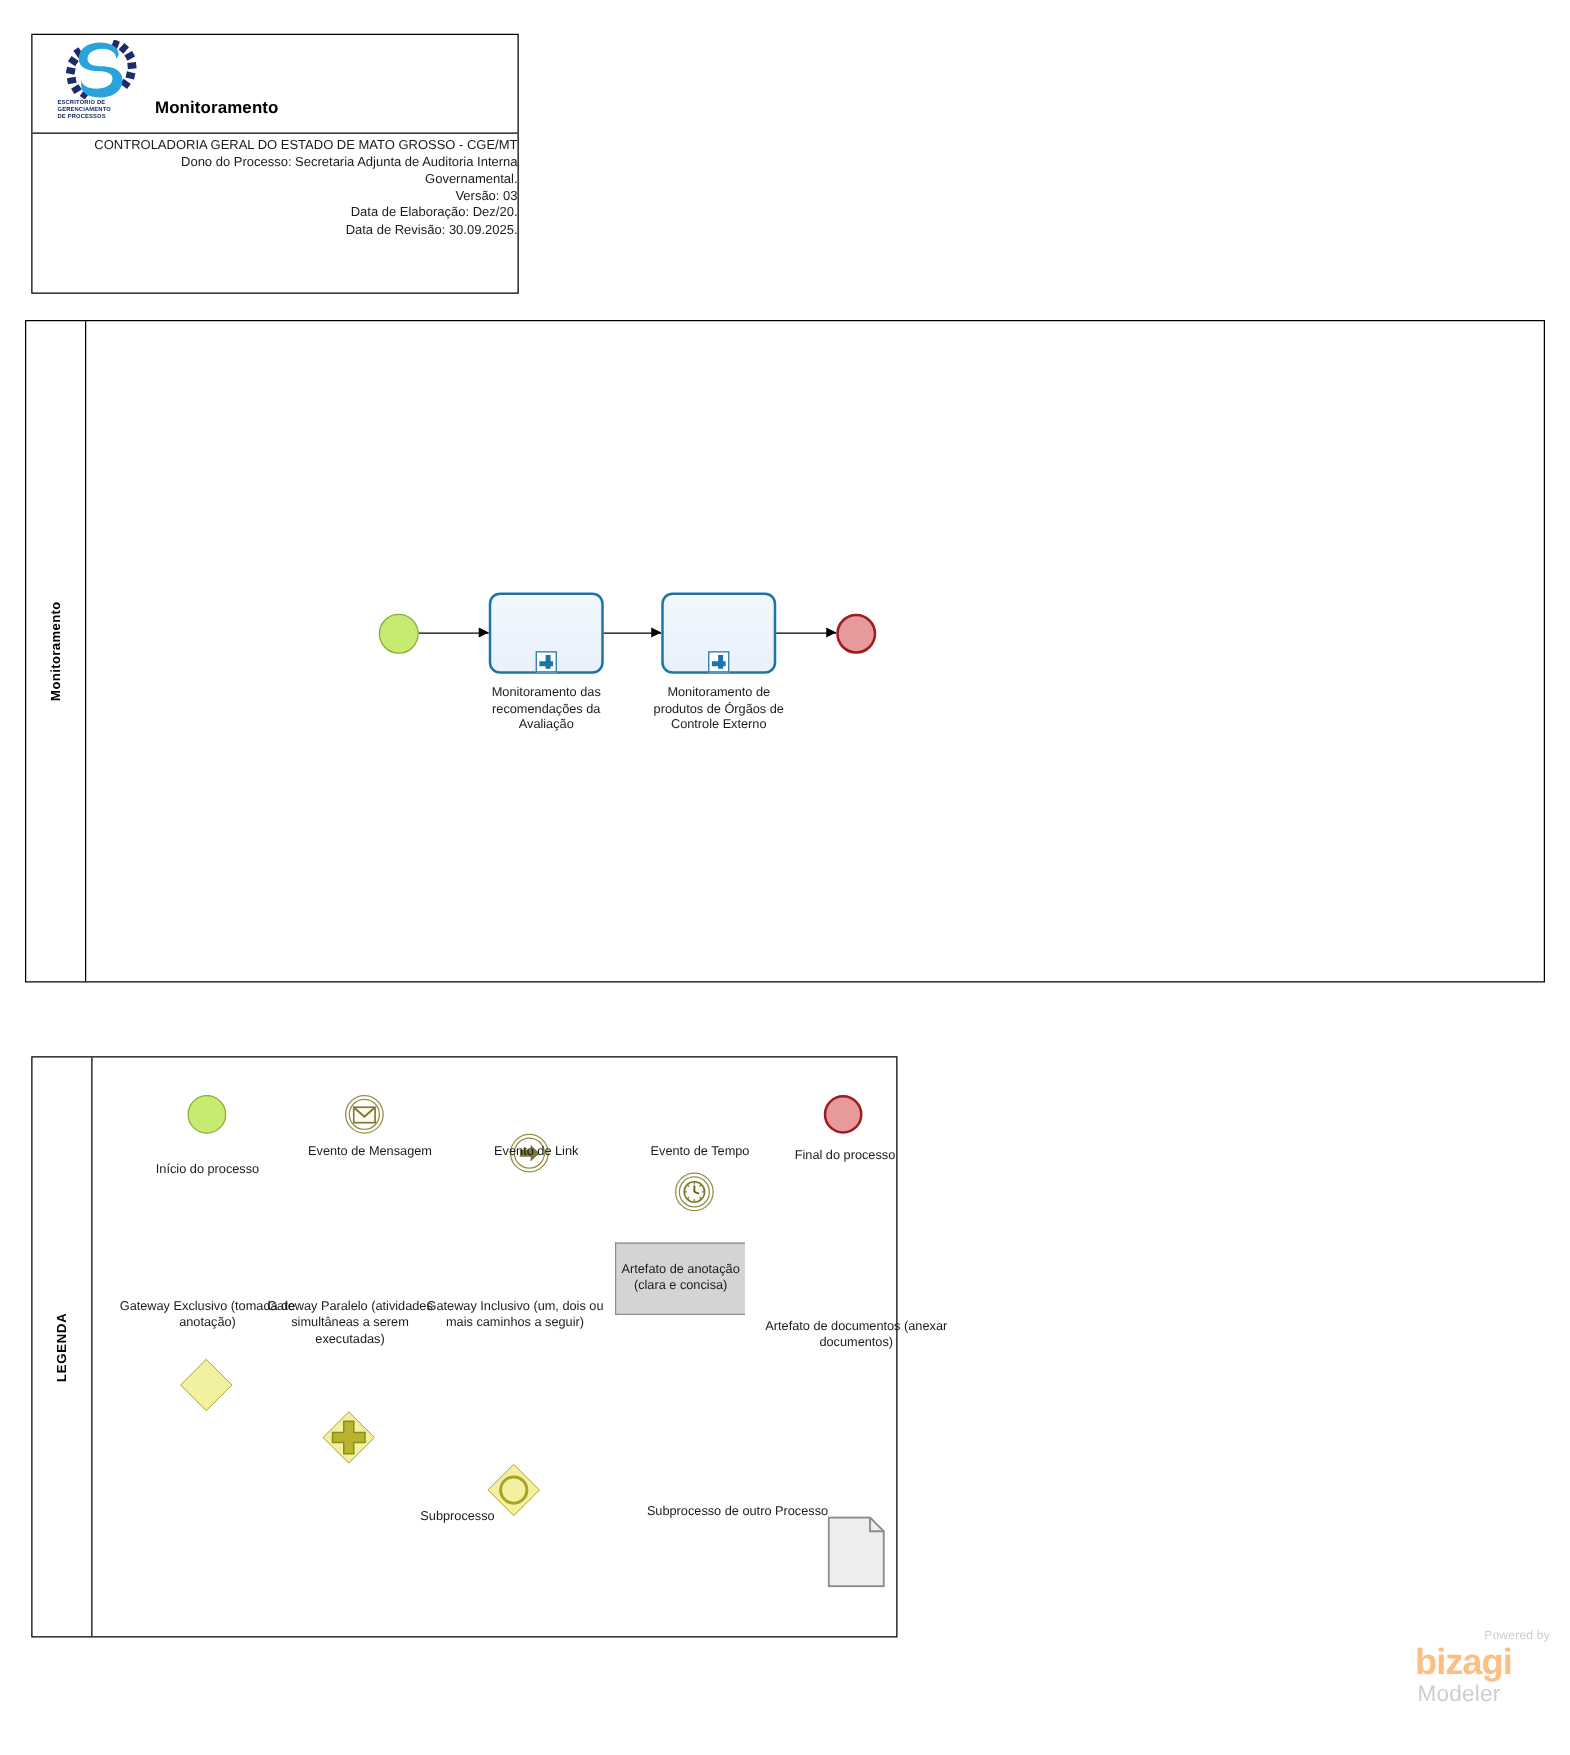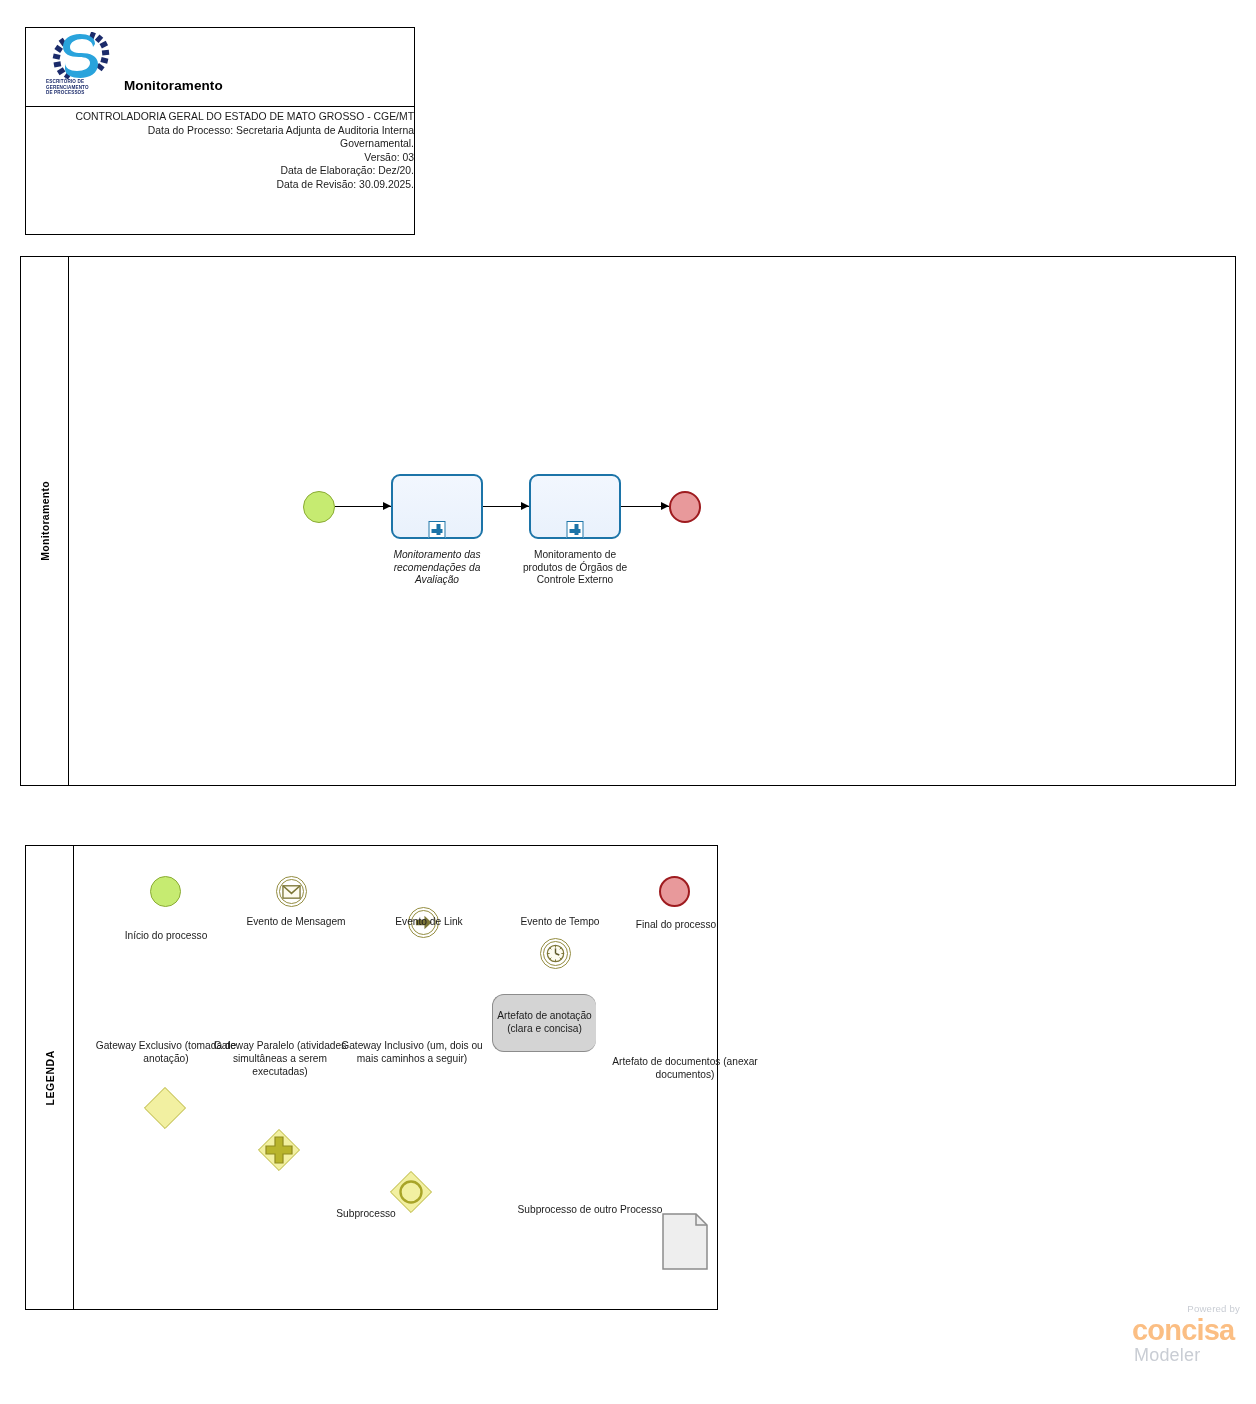--- a/index.html
+++ b/index.html
@@ -249,21 +249,21 @@
   
   .annot {
     width: 104px; height: 58px;
     background: #d4d4d4;
     border-left: 1.5px solid #8c8c8c;
     border-top: 1.5px solid #8c8c8c;
     border-bottom: 1.5px solid #8c8c8c;
     box-sizing: border-box;
     display: flex; align-items: center; justify-content: center;
     text-align: center;
-    font-size: 10.2px; line-height: 12.8px; color: #1b1b1b; border-radius: 12px;
+    font-size: 10.2px; line-height: 12.8px; color: #1b1b1b;
   }
   
   .docart { position: relative; width: 46px; height: 57px; }
 
   
   #bizagi {
     position: absolute;
     left: 1132px;
     top: 1303px;
     width: 110px;
@@ -325,21 +325,21 @@
       <div id="logo-text">
         <div>ESCRITÓRIO DE</div>
         <div>GERENCIAMENTO</div>
         <div>DE PROCESSOS</div>
       </div>
     </div>
     <div id="header-title">Monitoramento</div>
   </div>
   <div id="header-meta">
     <div>CONTROLADORIA GERAL DO ESTADO DE MATO GROSSO - CGE/MT</div>
-    <div>Data do Processo: Secretaria Adjunta de Auditoria Interna</div>
+    <div>Dono do Processo: Secretaria Adjunta de Auditoria Interna</div>
     <div>Governamental.</div>
     <div>Versão: 03</div>
     <div>Data de Elaboração: Dez/20.</div>
     <div>Data de Revisão: 30.09.2025.</div>
   </div>
 </div>
 
 <div id="pool">
   <div id="lane-header">
     <div id="lane-label">Monitoramento</div>
@@ -347,21 +347,21 @@
   <div id="lane-body">
 
     <div class="start-ev" style="left:234px; top:234px;"></div>
 
     <div class="flow-line" style="left:266px; top:249px; width:56px;"></div>
     <div class="flow-arrow" style="left:314px; top:245px;"></div>
 
     <div class="subproc" style="left:322px; top:217px;">
       <div class="plus-marker"></div>
     </div>
-    <div class="task-caption" style="left:312px; top:292px; width:112px;font-style:italic;">Monitoramento das recomendações da Avaliação</div>
+    <div class="task-caption" style="left:312px; top:292px; width:112px;">Monitoramento das recomendações da Avaliação</div>
 
     <div class="flow-line" style="left:414px; top:249px; width:46px;"></div>
     <div class="flow-arrow" style="left:452px; top:245px;"></div>
 
     <div class="subproc" style="left:460px; top:217px;">
       <div class="plus-marker"></div>
     </div>
     <div class="task-caption" style="left:444px; top:292px; width:124px;">Monitoramento de produtos de Órgãos de Controle Externo</div>
 
     <div class="flow-line" style="left:552px; top:249px; width:48px;"></div>
@@ -458,15 +458,15 @@
 
     <div class="lg-cap" style="left:232px; top:362px; width:120px;">Subprocesso</div>
 
     <div class="lg-cap" style="left:440px; top:358px; width:152px;">Subprocesso de outro Processo</div>
 
   </div>
 </div>
 
 <div id="bizagi">
   <div id="bz-powered">Powered by</div>
-  <div id="bz-name">concisa</div>
+  <div id="bz-name">bizagi</div>
   <div id="bz-modeler">Modeler</div>
 </div>
 
 </body></html>

